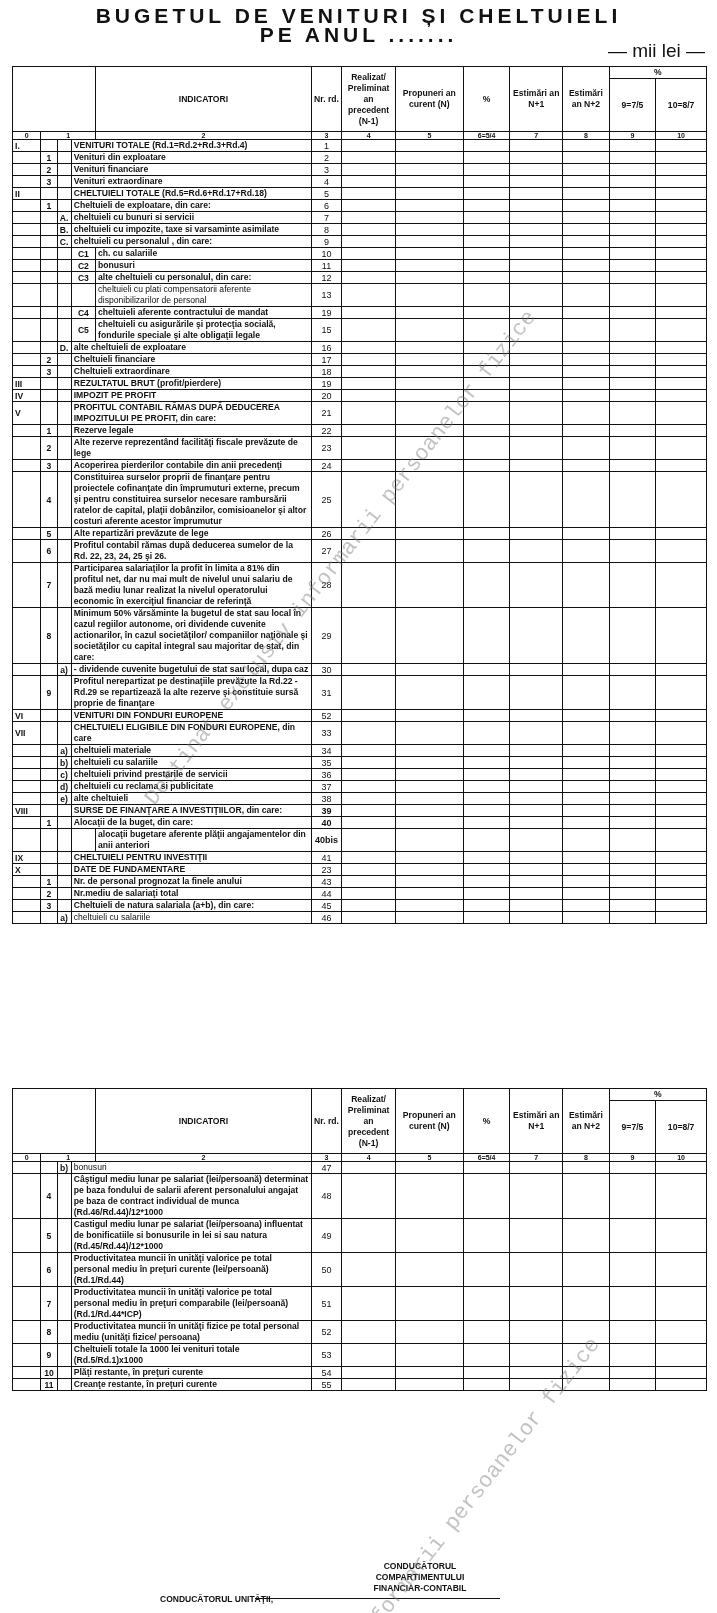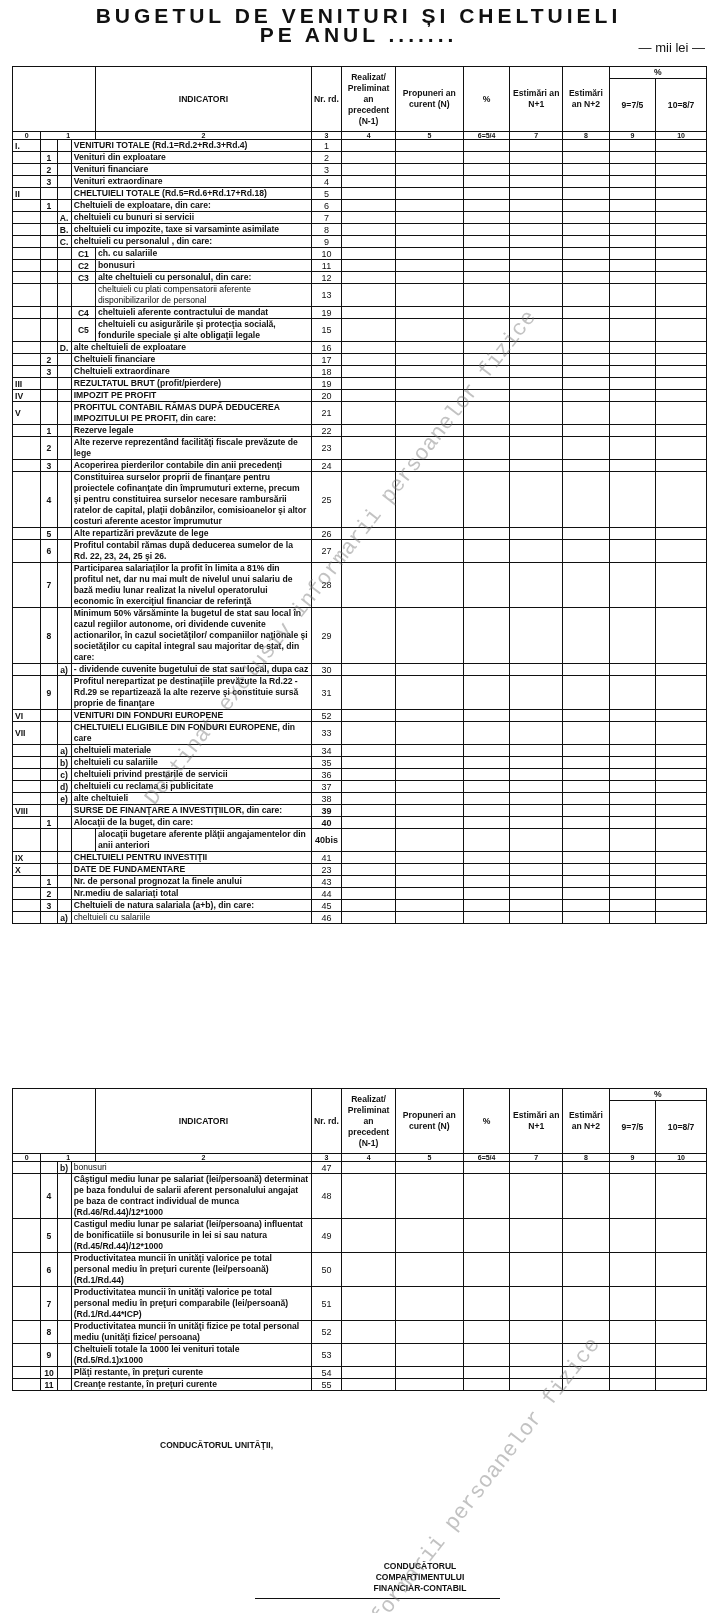--- a/index.html
+++ b/index.html
@@ -2,39 +2,39 @@
 <html><head>
 <meta charset="utf-8">
 <style>
   html, body { margin: 0; padding: 0; background: #fff; }
   body { width: 717px; height: 1613px; position: relative; overflow: hidden;
          font-family: "Liberation Sans", sans-serif; color: #111; }
   .title { position: absolute; left: 0; width: 717px; text-align: center;
            font-weight: bold; font-size: 21px; letter-spacing: 4px; }
   .t1 { top: 4px; }
   .t2 { top: 23px; }
-  .unit { position: absolute; right: 12px; top: 40px; font-size: 13px; margin-left: 21px; }
+  .unit { position: absolute; right: 12px; top: 40px; font-size: 19px; margin-left: 21px; }
   table.bvc { position: absolute; left: 12px; width: 695px; border-collapse: collapse;
               table-layout: fixed; font-size: 8.6px; }
   table.bvc td, table.bvc th { border: 1.6px solid #111; padding: 0 2px; vertical-align: middle; }
   table.bvc th { font-weight: bold; text-align: center; font-size: 8.6px; line-height: 11px; }
   th.ind { font-size: 10px; }
   tr.nums td { text-align: center; font-weight: bold; font-size: 7px; height: 7px; line-height: 7px; padding: 0; }
   td.c0 { font-weight: bold; }
   td.c1, td.c2 { text-align: center; font-weight: bold; }
   td.desc { font-weight: bold; line-height: 11px; }
   td.desc.normal { font-weight: normal; }
   td.desc.ital { }
   td.nr { text-align: center; vertical-align: bottom; font-size: 9px; }
   td.nr.b { font-weight: bold; }
   td.v { }
   #t1 { top: 66px; }
   #t2 { top: 1088px; }
   .sig { position: absolute; font-weight: bold; font-size: 8.5px; text-align: center; line-height: 11px; }
-  .sig1 { left: 160px; top: 1440px; }
+  .sig1 { left: 160px; top: 1594px; }
   .sig2 { left: 360px; top: 1561px; width: 120px; }
   .sigline { position: absolute; left: 255px; top: 1598px; width: 245px; border-top: 1px solid #111; }
   .wm { position: absolute; font-family: "Liberation Mono", monospace; font-size: 22px;
         color: rgba(120,120,120,0.45); white-space: nowrap; transform-origin: left center;
         pointer-events: none; }
   .wm1 { left: 150px; top: 790px; transform: rotate(-52deg); }
   .wm2 { left: 360px; top: 1630px; transform: rotate(-52deg); }
 </style>
 </head>
 <body>

